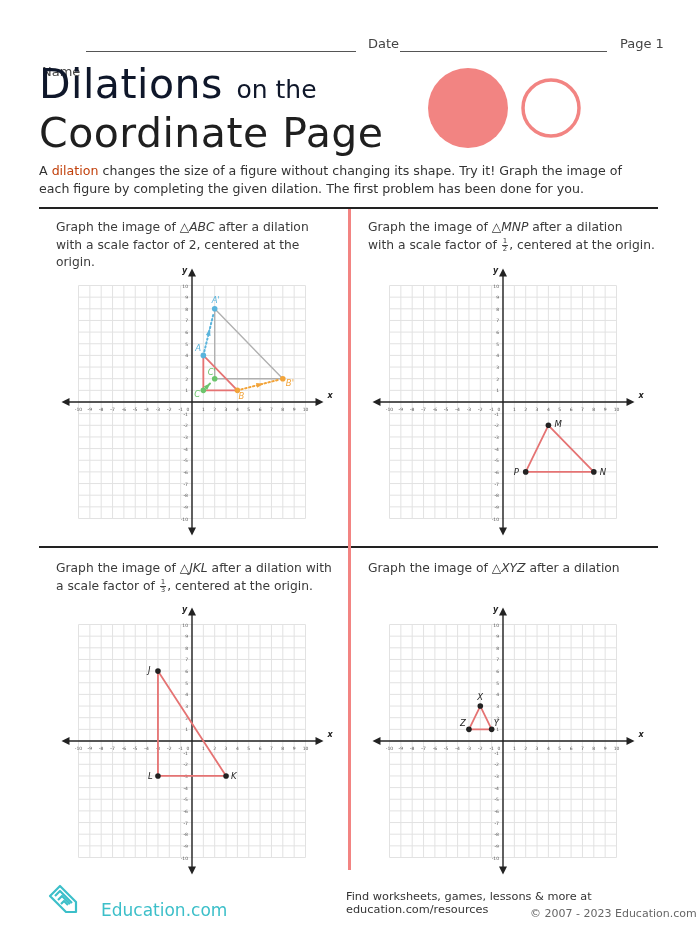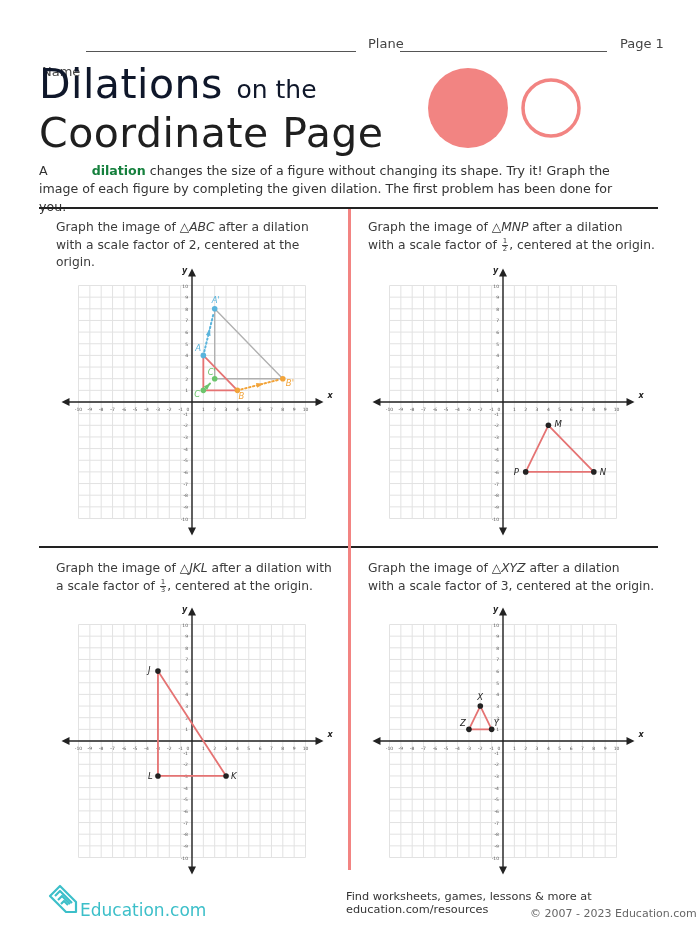--- a/index.html
+++ b/index.html
@@ -5,39 +5,39 @@
   html, body { margin:0; padding:0; background:#ffffff; }
   body { width:700px; height:933px; position:relative; overflow:hidden;
          font-family:"DejaVu Sans", "Liberation Sans", sans-serif; color:#2a2a2a; }
   .abs { position:absolute; }
   .hdr { top:36px; font-size:13px; color:#444; }
   .line { border-bottom:1px solid #555; height:14px; }
   .title1 { left:39px; top:62px; font-size:41px; line-height:44px; color:#0f172a; letter-spacing:0.5px; }
   .title1 small { font-size:25px; letter-spacing:0; }
   .title2 { left:39px; top:108px; font-size:41px; line-height:50px; color:#1f1f1f; letter-spacing:0.5px; }
   .intro { left:39px; top:162px; width:600px; font-size:12.6px; line-height:18px; color:#333; }
-  .intro b { font-weight:bold; color:#15803d;margin-left:40px; }
+  .intro b { font-weight:normal; color:#c2410c; }
   .rule { left:39px; width:619px; height:2px; background:#222; }
   .vdiv { left:348px; top:209px; width:3px; height:661px; background:#F28482; }
   .prompt { font-size:12.3px; line-height:17.5px; color:#3a3a3a; width:285px; }
   .prompt i { font-style:italic; }
   .frac { display:inline-block; vertical-align:middle; font-size:7px; line-height:7px; text-align:center; margin:0 1px; }
   .frac span { display:block; }
   .frac .num { border-bottom:1px solid #444; padding:0 1px; }
   svg text { font-family:"DejaVu Sans", "Liberation Sans", sans-serif; }
   .footer-text { font-size:11.3px; color:#333; }
   .copy { font-size:11px; color:#666;text-align:center; }
-  .logo-text { font-size:17px; color:#3cbfc9; }
+  .logo-text { font-size:17px; color:#3cbfc9;margin-left:21px; }
 </style>
 </head>
 <body>
 
 <div class="abs hdr" style="left:42px;margin-top:28px;">Name</div>
 <div class="abs line" style="left:86px; top:37px; width:270px;"></div>
-<div class="abs hdr" style="left:368px;">Plane</div>
+<div class="abs hdr" style="left:368px;">Date</div>
 <div class="abs line" style="left:400px; top:37px; width:207px;"></div>
 <div class="abs hdr" style="left:620px;">Page 1</div>
 
 <div class="abs title1">
   <span>Dilations</span>
   <small>on the</small>
 </div>
 <div class="abs title2">Coordinate Page</div>
 
 <svg class="abs" style="left:420px; top:62px;" width="170" height="95">
@@ -60,21 +60,20 @@
 <div class="abs prompt" style="left:368px; top:219px; width:300px;">
   <span>Graph the image of </span><i>△MNP</i><span> after a dilation</span><br>
   <span>with a scale factor of </span><span class="frac"><span class="num">1</span><span>2</span></span><span>, centered at the origin.</span>
 </div>
 <div class="abs prompt" style="left:56px; top:560px;">
   <span>Graph the image of </span><i>△JKL</i><span> after a dilation with</span><br>
   <span>a scale factor of </span><span class="frac"><span class="num">1</span><span>3</span></span><span>, centered at the origin.</span>
 </div>
 <div class="abs prompt" style="left:368px; top:560px; width:300px;">
   <span>Graph the image of </span><i>△XYZ</i><span> after a dilation</span><br>
-  <span>with a scale factor of 3, centered at the origin.</span>
 </div>
 
 <svg id="g1" class="abs graph" style="left:0; top:0;" width="700" height="933">
     <g>
       <line x1="78.5" y1="285.5" x2="78.5" y2="518.5" stroke="#e2e2e2" stroke-width="1"></line>
       <line x1="78.5" y1="518.5" x2="305.5" y2="518.5" stroke="#e2e2e2" stroke-width="1"></line>
       <line x1="89.85000000000001" y1="285.5" x2="89.85000000000001" y2="518.5" stroke="#e2e2e2" stroke-width="1"></line>
       <line x1="78.5" y1="506.85" x2="305.5" y2="506.85" stroke="#e2e2e2" stroke-width="1"></line>
       <line x1="101.2" y1="285.5" x2="101.2" y2="518.5" stroke="#e2e2e2" stroke-width="1"></line>
       <line x1="78.5" y1="495.2" x2="305.5" y2="495.2" stroke="#e2e2e2" stroke-width="1"></line>

